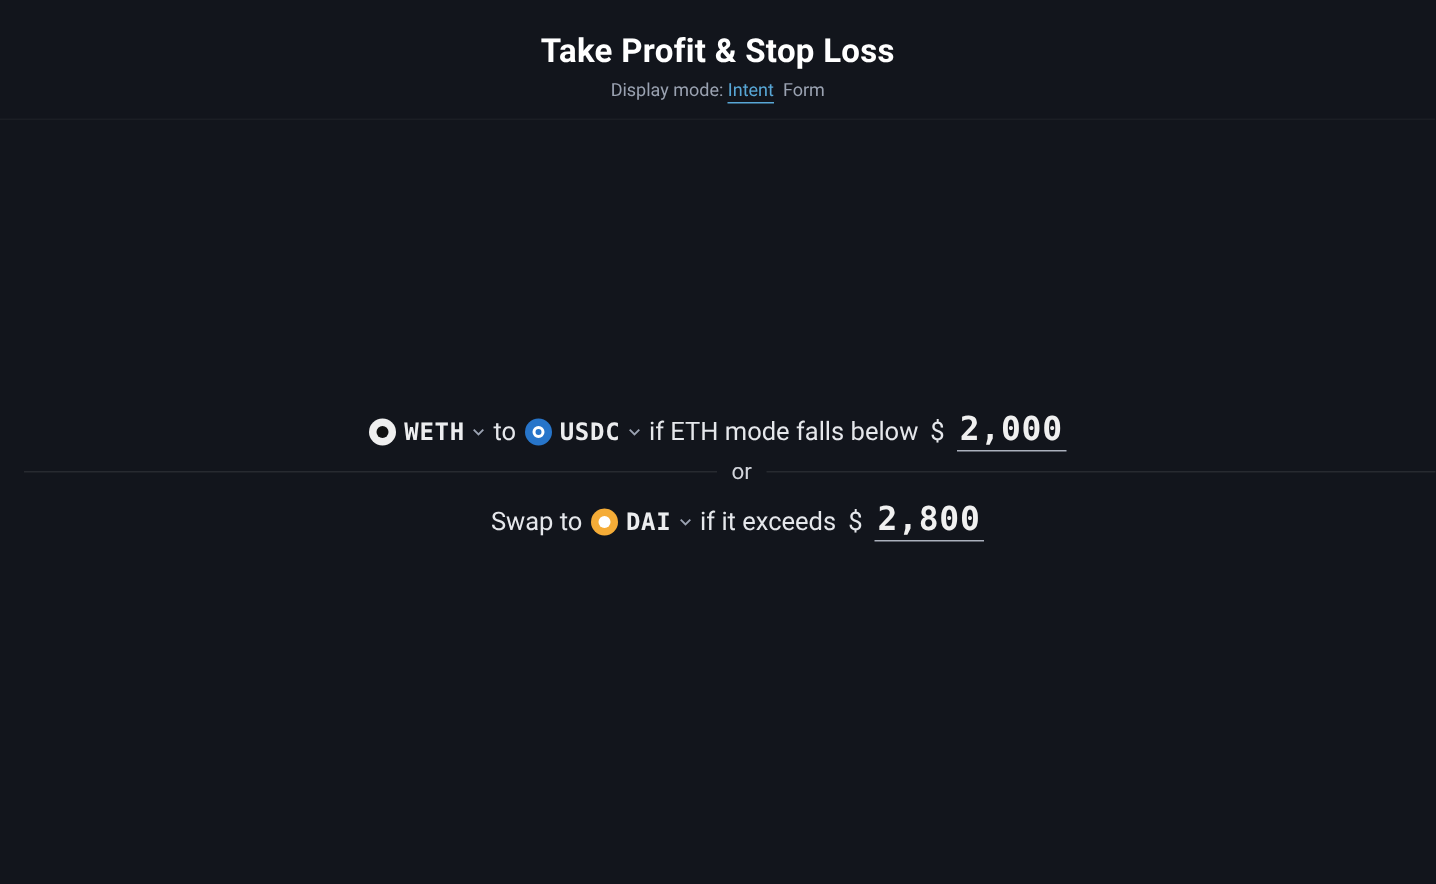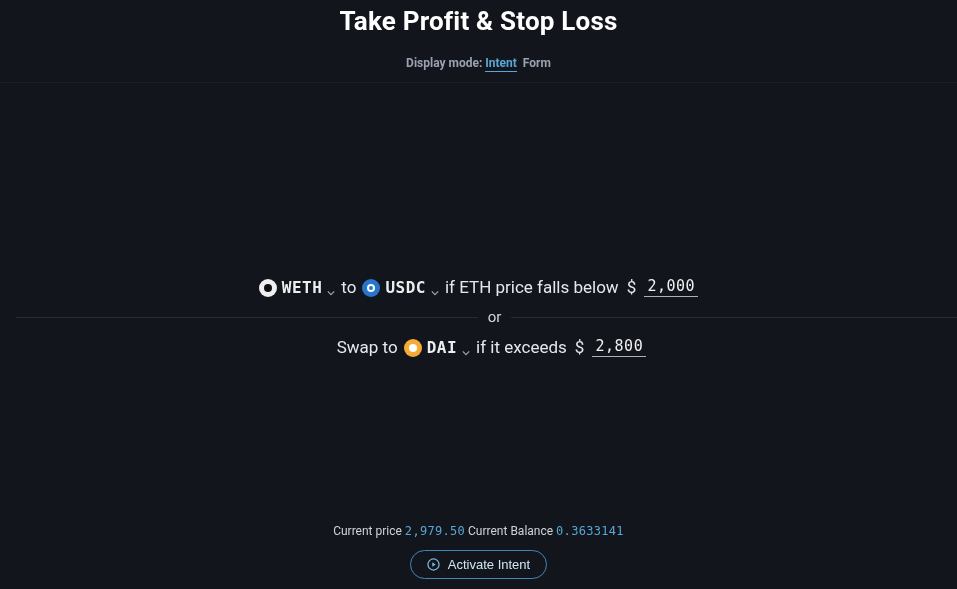--- a/index.html
+++ b/index.html
@@ -15,30 +15,30 @@
     display: flex;
     flex-direction: column;
     width: 100%;
     height: 100%;
   }
   .header {
     text-align: center;
     padding-top: 6px;
   }
   .title {
-    font-size: 26px;
+    font-size: 22px;
     font-weight: 700;
     color: #ffffff;
     letter-spacing: 0.2px;
+    margin-top: 16px;
   }
   .display-mode {
-    margin-top: 20px;
+    margin-top: 6px;
     font-size: 12px;
     color: #9aa2b1;
-    font-weight: bold;
   }
   .display-mode .link-intent {
     color: #58a7d6;
     border-bottom: 1px solid #58a7d6;
     padding-bottom: 1px;
     cursor: pointer;
   }
   .display-mode .link-form {
     color: #9aa2b1;
     cursor: pointer;
@@ -81,21 +81,21 @@
     background: rgba(255,255,255,0.09);
   }
   .or-sep .orword {
     padding: 0 10px;
     font-size: 15px;
     color: #d3d6dc;
   }
 
   .token-pick {
     display: inline-flex;
-    align-items: flex-end;
+    align-items: center;
     gap: 5px;
     cursor: pointer;
   }
   .tkicon {
     width: 18px;
     height: 18px;
     border-radius: 50%;
     display: inline-flex;
     align-items: center;
     justify-content: center;
@@ -117,22 +117,22 @@
   .chev {
     width: 8px;
     height: 8px;
     display:inline-block;
   }
   .chev svg { display:block; }
 
   .numinput {
     display:inline-block;
     font-family: ui-monospace, SFMono-Regular, Menlo, Consolas, monospace;
-    font-weight: 400;
-    font-size: 15px;
+    font-weight: 700;
+    font-size: 22px;
     color: #f0f0f0;
     border-bottom: 1.5px solid #aab0bc;
     padding: 0 2px 1px 2px;
     min-width: 54px;
     text-align: center;
     cursor: text;
     letter-spacing: 0.5px;
   }
 
   .dollar {
@@ -204,21 +204,21 @@
       <span class="token-pick">
         <span class="tkicon usdc"></span>
         <span class="tksym">USDC</span>
         <span class="chev">
           <svg width="8" height="8" viewBox="0 0 10 10">
               <path d="M1 3 L5 7 L9 3" stroke="#9aa2b1" stroke-width="1.6" fill="none"></path>
             </svg>
         </span>
       </span>
 
-      <span>if ETH price falls below</span>
+      <span>if ETH mode falls below</span>
       <span class="dollar">$</span>
       <span class="numinput">2,000</span>
     </div>
 
     <div class="or-sep">
       <div class="ln"></div>
       <div class="orword">or</div>
       <div class="ln"></div>
     </div>
 
@@ -235,31 +235,14 @@
         </span>
       </span>
 
       <span>if it exceeds</span>
       <span class="dollar">$</span>
       <span class="numinput">2,800</span>
     </div>
 
   </div>
 
-  <div class="footer">
-    <div class="statusline">
-      <span>Current price</span>
-      <span class="mono">2,979.50</span>
-      <span>Current Balance</span>
-      <span class="mono">0.3633141</span>
-    </div>
-    <button class="activate-btn">
-      <span class="play">
-        <svg width="13" height="13" viewBox="0 0 14 14">
-          <circle cx="7" cy="7" r="6" stroke="#7ebde3" stroke-width="1.3" fill="none"></circle>
-          <path d="M5.7 4.6 L9.2 7 L5.7 9.4 Z" fill="#7ebde3"></path>
-        </svg>
-      </span>
-      <span>Activate Intent</span>
-    </button>
-  </div>
 
 </div>
 
 </body></html>

